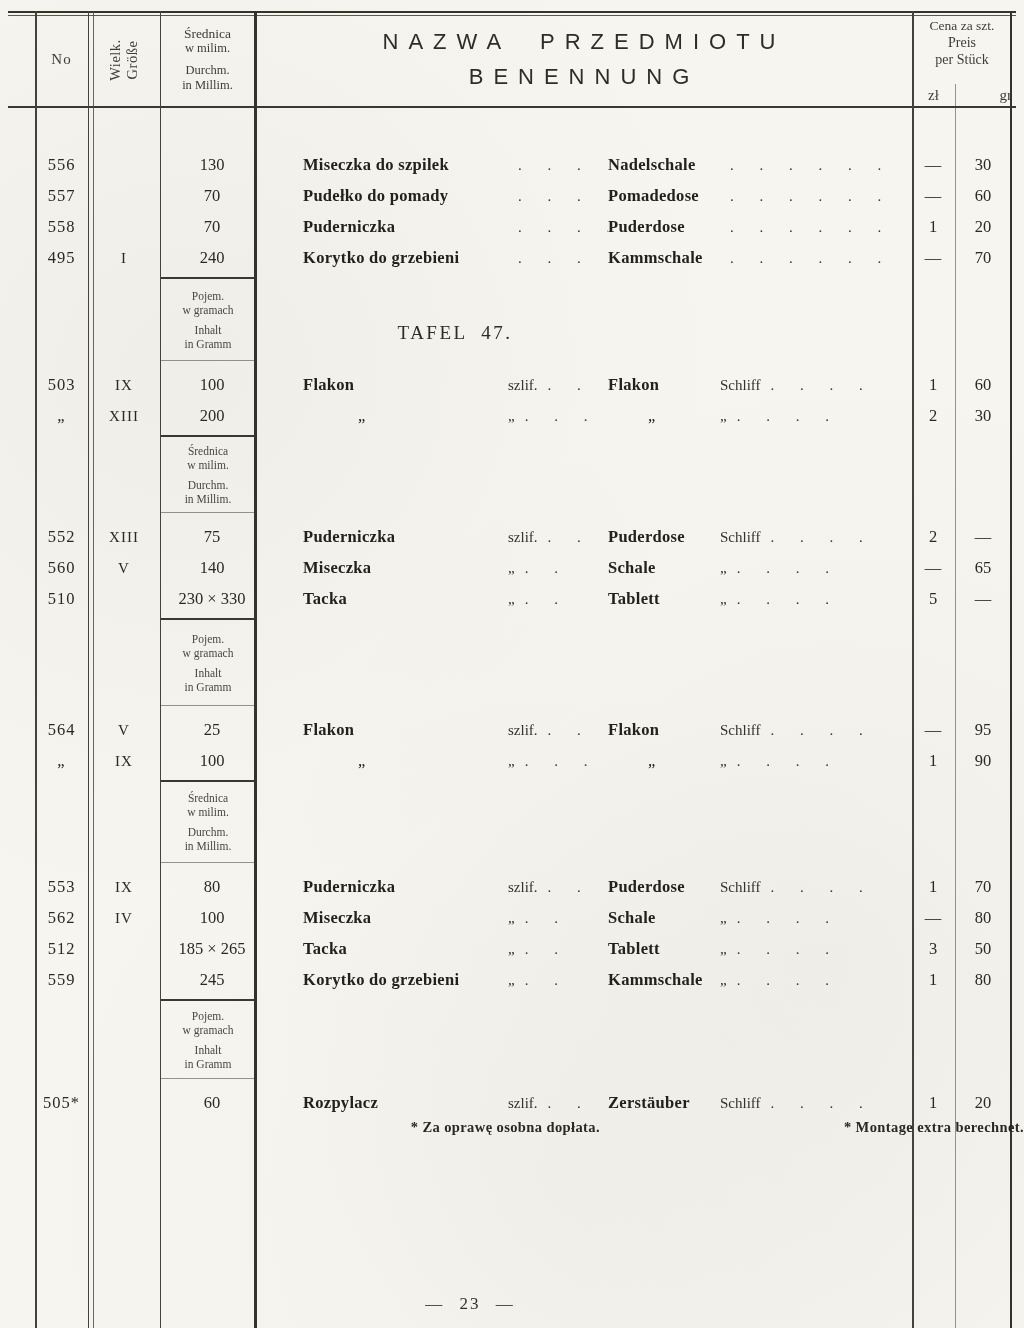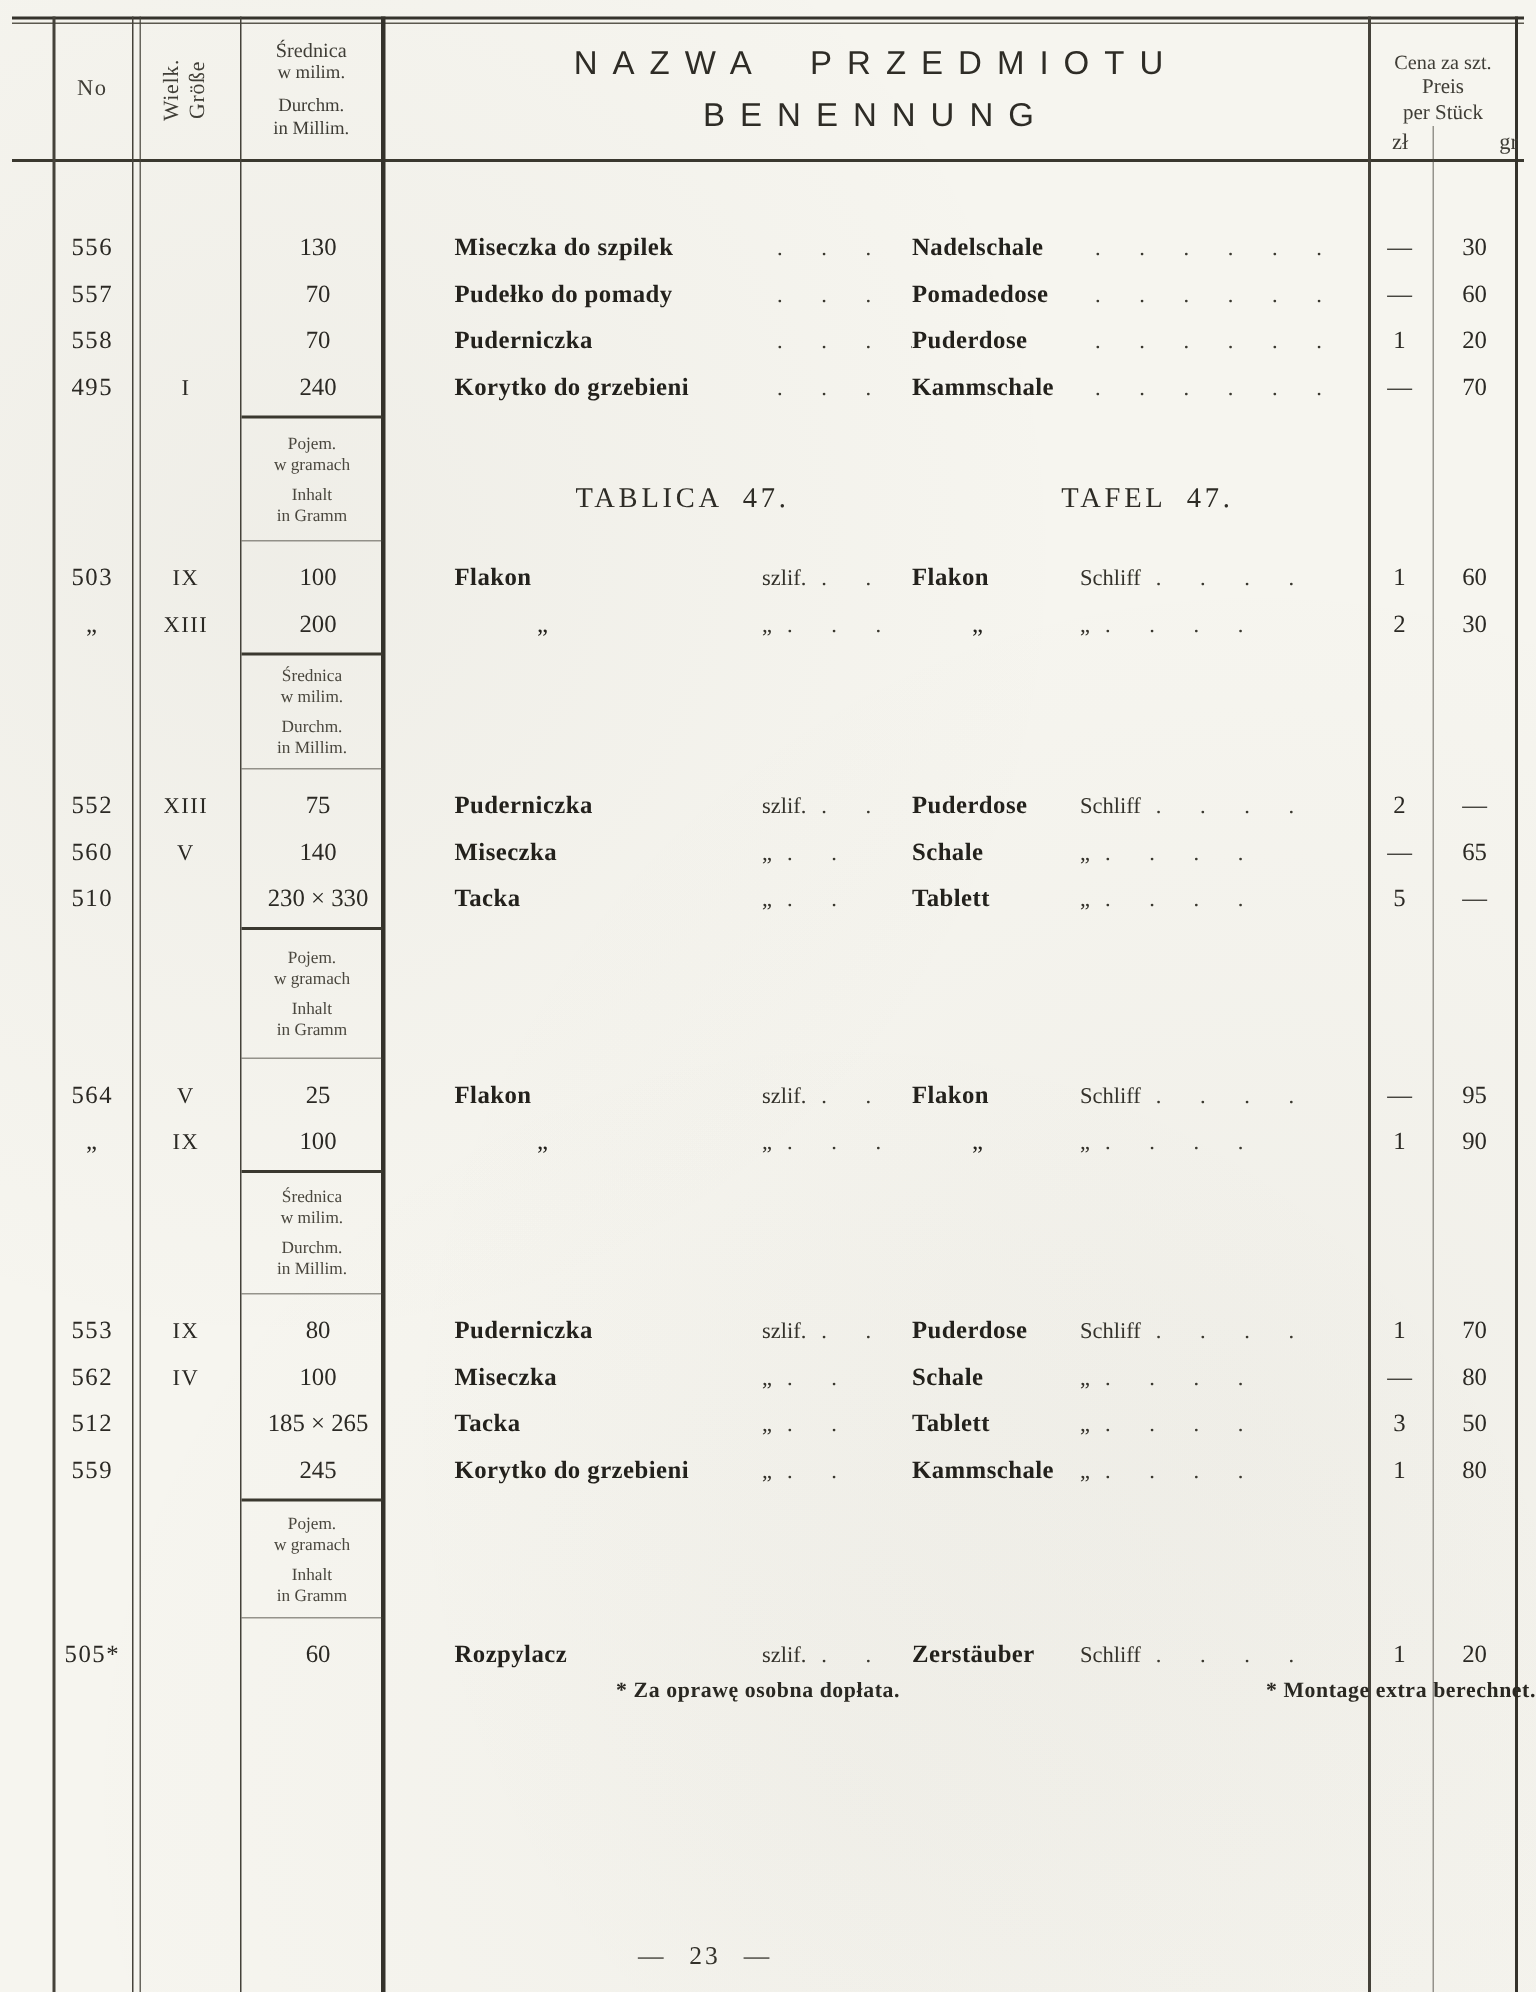--- a/index.html
+++ b/index.html
@@ -36,21 +36,21 @@
   .h-size{left:88px;width:72px;}
   .h-size-inner{transform:rotate(-90deg);font-size:14.5px;line-height:17px;text-align:center;white-space:nowrap;letter-spacing:.5px;}
   .h-size-inner span{display:block;}
   .h-dim{left:160px;width:95px;flex-direction:column;font-size:12.5px;line-height:15px;text-align:center;}
   .h-dim .d1{font-size:13.5px;}
   .h-dim .d3{margin-top:7px;}
   .h-name{left:256px;width:656px;flex-direction:column;color:#2e2c26;}
   .h-name div{font-family:"Liberation Sans","DejaVu Sans",sans-serif;font-weight:400;font-size:22px;letter-spacing:10px;word-spacing:14px;white-space:nowrap;}
   .h-name .l2{margin-top:9px;}
   .h-price{left:912px;width:100px;flex-direction:column;justify-content:flex-start;font-size:13.5px;line-height:17px;}
-  .h-price .p1{margin-top:20px;font-size:13.5px;}
+  .h-price .p1{margin-top:4px;font-size:13.5px;}
   .h-price .p2,.h-price .p3{font-size:14px;}
   .p-units{position:absolute;bottom:2px;left:0;width:100%;display:flex;font-size:15px;}
   .u-zl{width:43px;text-align:center;}
   .u-gr{flex:1;text-align:right;}
   
   #sections{position:absolute;top:108px;left:0;width:1024px;}
   .row{display:flex;align-items:baseline;height:31px;padding:5px 13px 0 35px;box-sizing:border-box;font-size:16.5px;}
   .c-no{width:53px;text-align:center;letter-spacing:1px;}
   .c-size{width:72px;text-align:center;font-size:15px;letter-spacing:1px;}
   .c-dim{width:104px;text-align:center;}
@@ -208,21 +208,20 @@
   </div>
       </div>
       <div class="divider" style="height: 96px;">
     <div class="divbox">
           <div class="bl">Pojem.</div>
           <div class="bl">w gramach</div>
           <div class="bl gap">Inhalt</div>
           <div class="bl">in Gramm</div>
         </div>
     <div class="div-titles">
-      <span class="t-pl">TABLICA 47.</span>
       <span class="t-de">TAFEL 47.</span>
     </div>
   </div>
       <div class="rsec">
         <div class="row">
     <div class="c-no">503</div>
     <div class="c-size">IX</div>
     <div class="c-dim">100</div>
     <div class="c-name">
       <span class="n-pl">Flakon</span>

